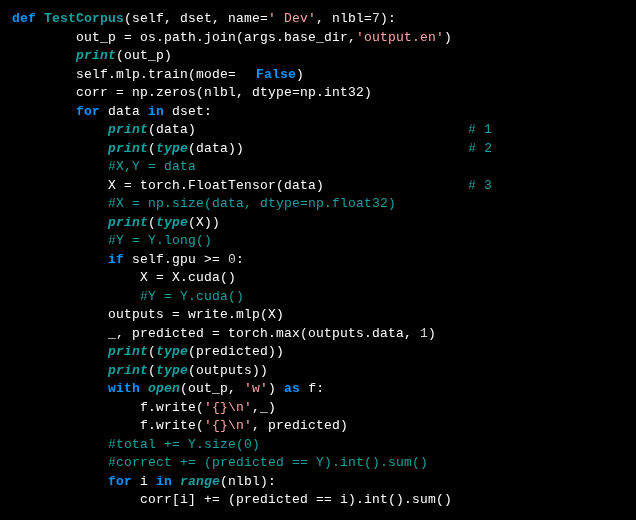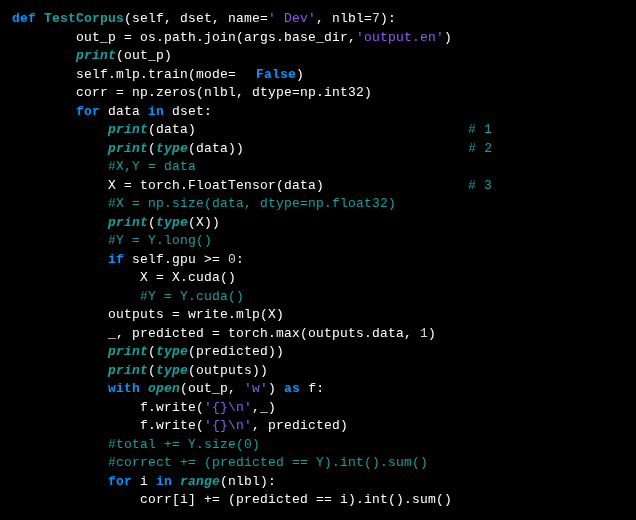--- a/index.html
+++ b/index.html
@@ -17,21 +17,21 @@
     font-size: 13px;
     line-height: 18.5px;
     color: #d6d6d6;
     white-space: pre;
     letter-spacing: 0.2px;
   }
   .kw      { color: #0096ff; font-weight: bold; margin-top: 10px; }  
   .builtin { color: #14a0a0; font-weight: bold; font-style: italic; }  
   .fn      { color: #14a0a0; font-weight: bold; text-align: right; }
   .num     { color: #d6d6d6; }
-  .str     { color: #8b5cf6; }  
+  .str     { color: #fca5a5; }  
   .const   { color: #0096ff; font-weight: bold; margin-left: 20px; }
   .comment { color: #14a0a0; }
   .punct   { color: #ffffff; }
 </style>
 </head>
 <body>
 
 <pre id="code"><span class="kw">def </span><span class="fn">TestCorpus</span><span class="punct">(self, dset, name=</span><span class="str">' Dev'</span><span class="punct">, nlbl=</span><span class="num">7</span><span class="punct">):</span>
         <span class="punct">out_p = os.path.join(args.base_dir,</span><span class="str">'output.en'</span><span class="punct">)</span>
         <span class="builtin">print</span><span class="punct">(out_p)</span>

